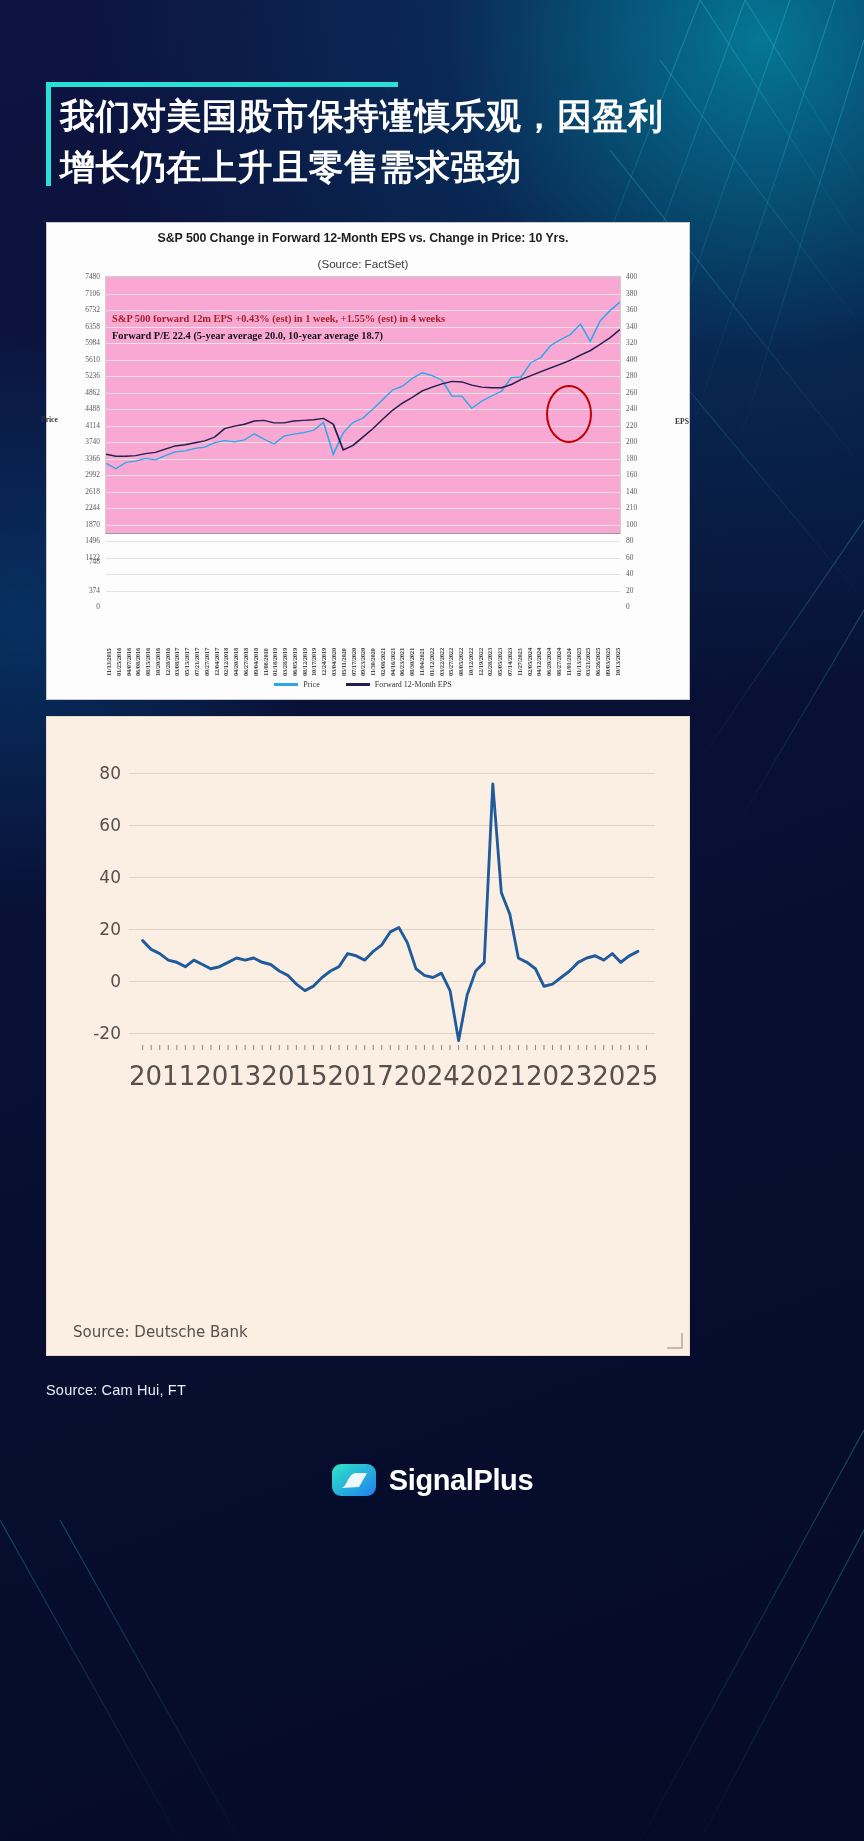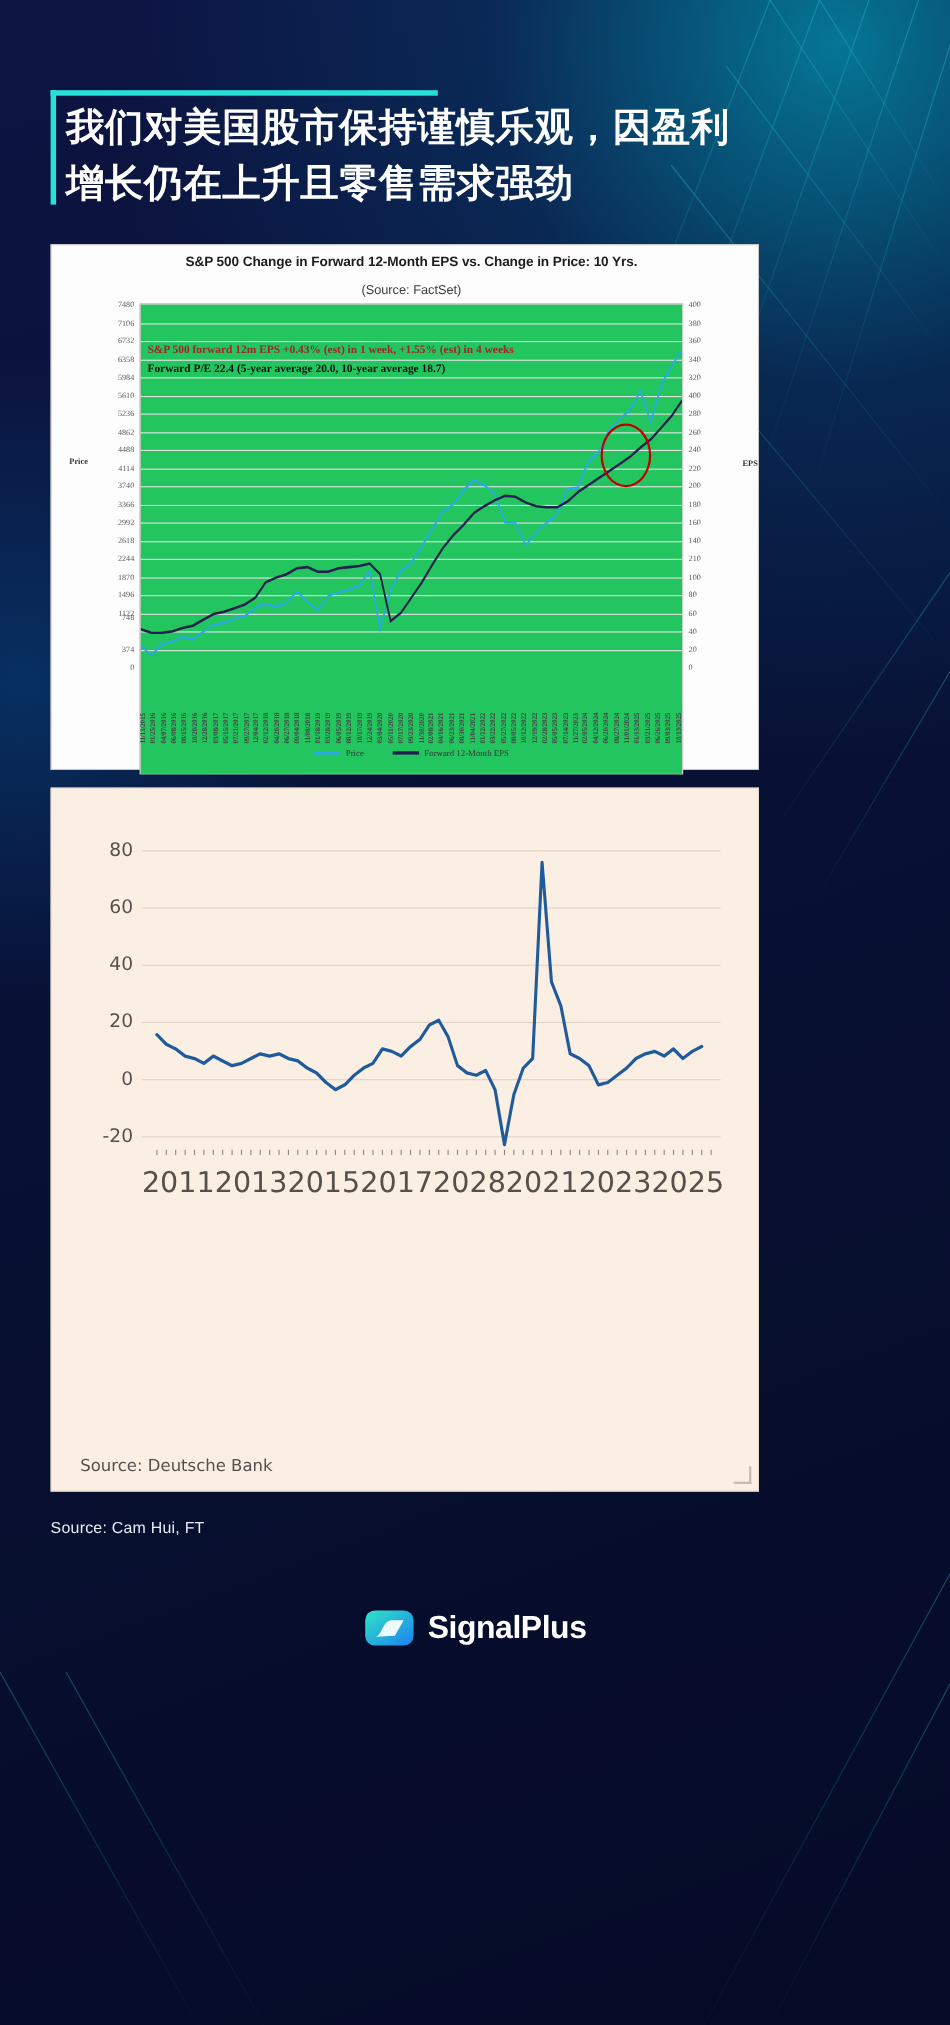--- a/index.html
+++ b/index.html
@@ -33,40 +33,40 @@
     color: #ffffff;
     font-size: 35px; font-weight: bold; line-height: 1.45;
     letter-spacing: .5px;
     font-family: "Liberation Sans", sans-serif;
   }
 
   
   .card1 {
     position: absolute; left: 46px; top: 222px; width: 644px; height: 478px;
     background: #fdfdfd; border: 1px solid #c9c9c9;
-    padding: 8px 10px 4px 22px;
+    padding: 8px 10px 4px 0;
   }
   .c1-title { text-align: center; font-size: 12.4px; font-weight: bold; color: #1d1d1d; letter-spacing: -.1px;}
   .c1-sub { text-align: center; font-size: 11.6px; color: #3a3a3a; margin-top: 12px; }
   .plot1 {
     position: relative; margin-top: 6px; height: 348px; font-family: Liberation Serif, serif;
   }
   .ax1-left, .ax1-right { position: absolute; top: 0; width: 56px; height: 330px; }
   .ax1-left { left: 0; } .ax1-right { right: 0; }
   .ax1-left .tk, .ax1-right .tk {
     position: absolute; font-size: 7.4px; color: #5a5a5a; white-space: nowrap;
   }
   .ax1-left .tk { right: 3px; text-align: right; }
   .ax1-right .tk { left: 3px; }
   .axname {
     position: absolute; font-size: 7.6px; color: #333; font-weight: bold; line-height: 1.45;
   }
   .grid1 {
-    position: absolute; left: 58px; right: 58px; top: 0; height: 428px;
-    border: 1px solid #cfcfcf; border-bottom: 1px solid #9a9a9a; background: #22c55e;
+    position: absolute; left: 58px; right: 58px; top: 0; height: 258px;
+    border: 1px solid #cfcfcf; border-bottom: 1px solid #9a9a9a; background: #f9a8d4;
   }
   .gl { position: absolute; left: 0; right: 0; height: 1px; background: #e3e3e3; }
   .ann-red {
     position: absolute; left: 6px; top: 36px; font-size: 10.4px; font-weight: bold;
     color: #a52323; white-space: nowrap;
   }
   .ann-blk {
     position: absolute; left: 6px; top: 53px; font-size: 10.4px; font-weight: bold;
     color: #111; white-space: nowrap;
   }
@@ -421,21 +421,21 @@
               <line x1="550.909090909091" x2="550.909090909091" y1="0" y2="5"></line>
             </g>
         </svg>
       </div>
 
       <div class="ax2x">
         <span>2011</span>
         <span>2013</span>
         <span>2015</span>
         <span>2017</span>
-        <span>2028</span>
+        <span>2024</span>
         <span>2021</span>
         <span>2023</span>
         <span>2025</span>
       </div>
     </div>
 
     <div class="src2">Source: Deutsche Bank</div>
     <div class="corner"></div>
   </div>
 

